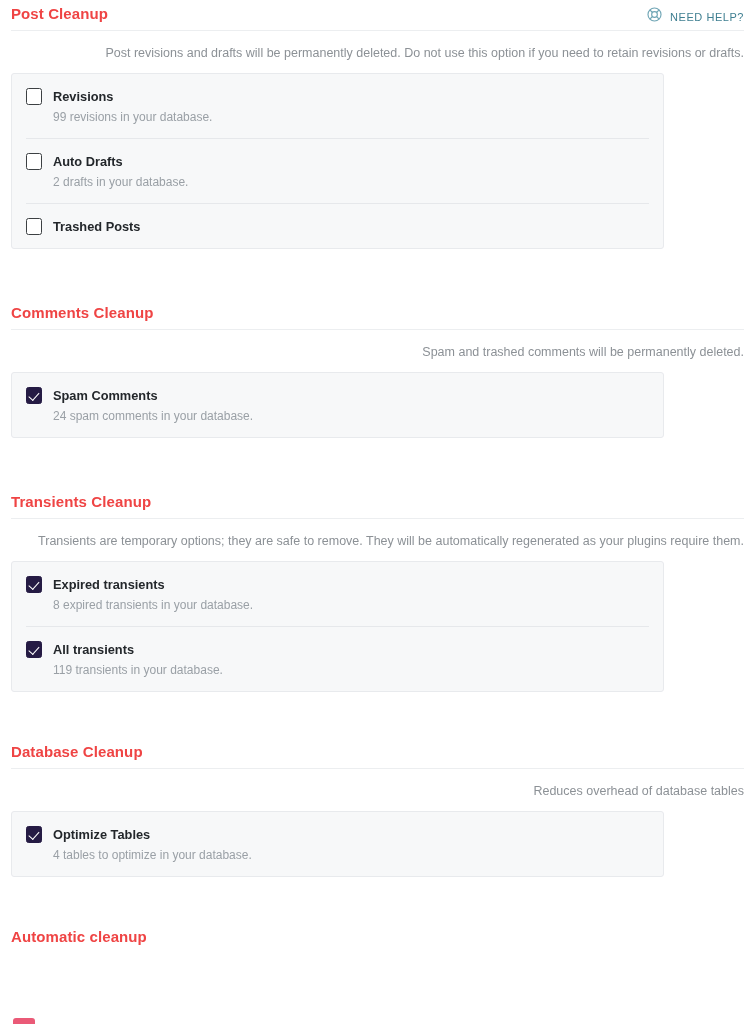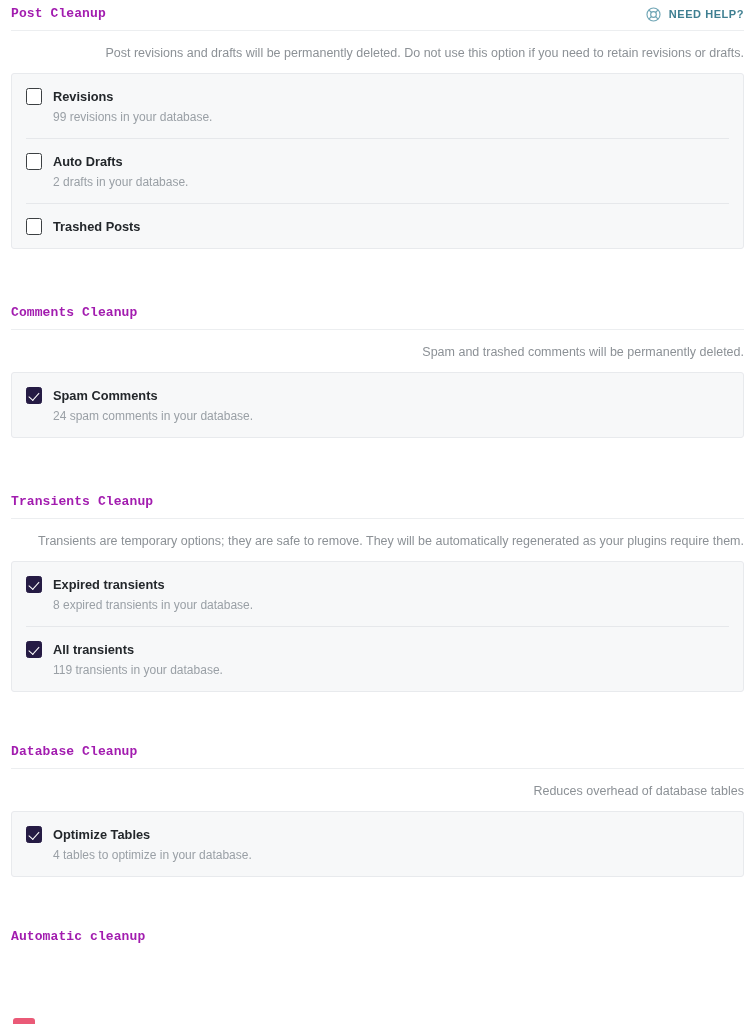--- a/index.html
+++ b/index.html
@@ -24,35 +24,34 @@
   .section { width: 733px; }
 
   .section-head {
     display: flex;
     align-items: center;
     justify-content: space-between;
     height: 28px;
   }
 
   .section-title {
-    color: #a21caf;
-    font-size: 13px;
+    color: #ef4444;
+    font-size: 15px;
     font-weight: bold;
     letter-spacing: 0.1px;
     line-height: 20px;
-    font-family: Liberation Mono, monospace;
   }
 
   .help-link {
     display: flex;
-    align-items: center;
+    align-items: flex-end;
     gap: 7px;
     color: #3f7f91;
     font-size: 11px;
-    font-weight: bold;
+    font-weight: normal;
     letter-spacing: 0.55px;
     cursor: pointer;
   }
   .help-icon { display: block; width: 17px; height: 17px; }
 
   .rule {
     width: 733px;
     height: 1px;
     background: #eceef0;
     margin-top: 2px;
@@ -62,21 +61,21 @@
     color: #8c9196;
     font-size: 12.5px;
     line-height: 16px;
     padding-top: 14px;
     padding-bottom: 12px;
     text-align: right;
   }
 
   
   .card {
-    width: 733px;
+    width: 653px;
     background: #f7f8f9;
     border: 1px solid #e8eaed;
     border-radius: 3px;
   }
 
   .row {
     padding: 14px 0 13px 0;
     margin: 0 14px;
     border-bottom: 1px solid #e6e8eb;
   }

